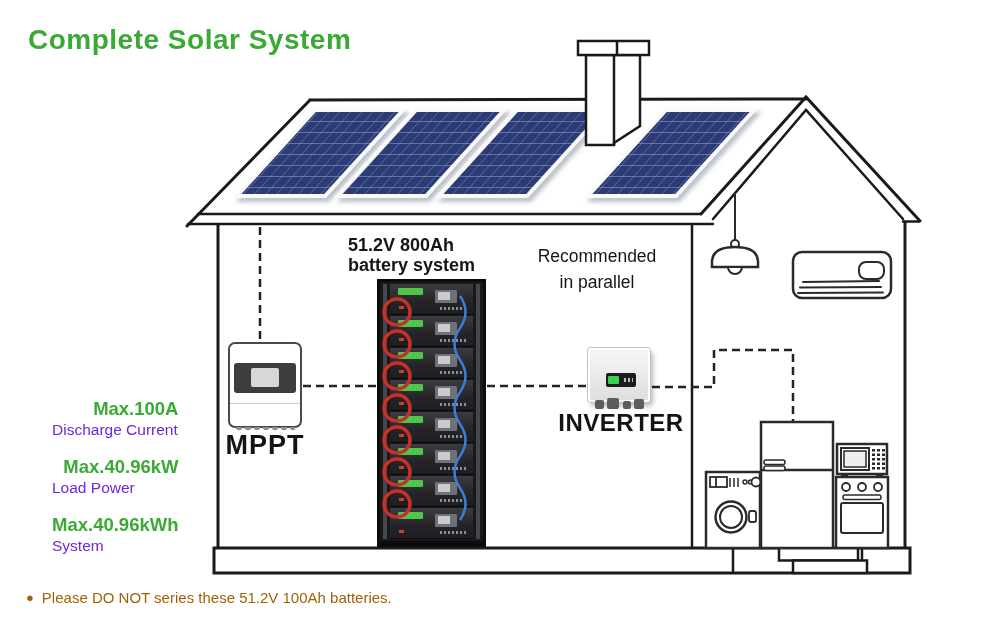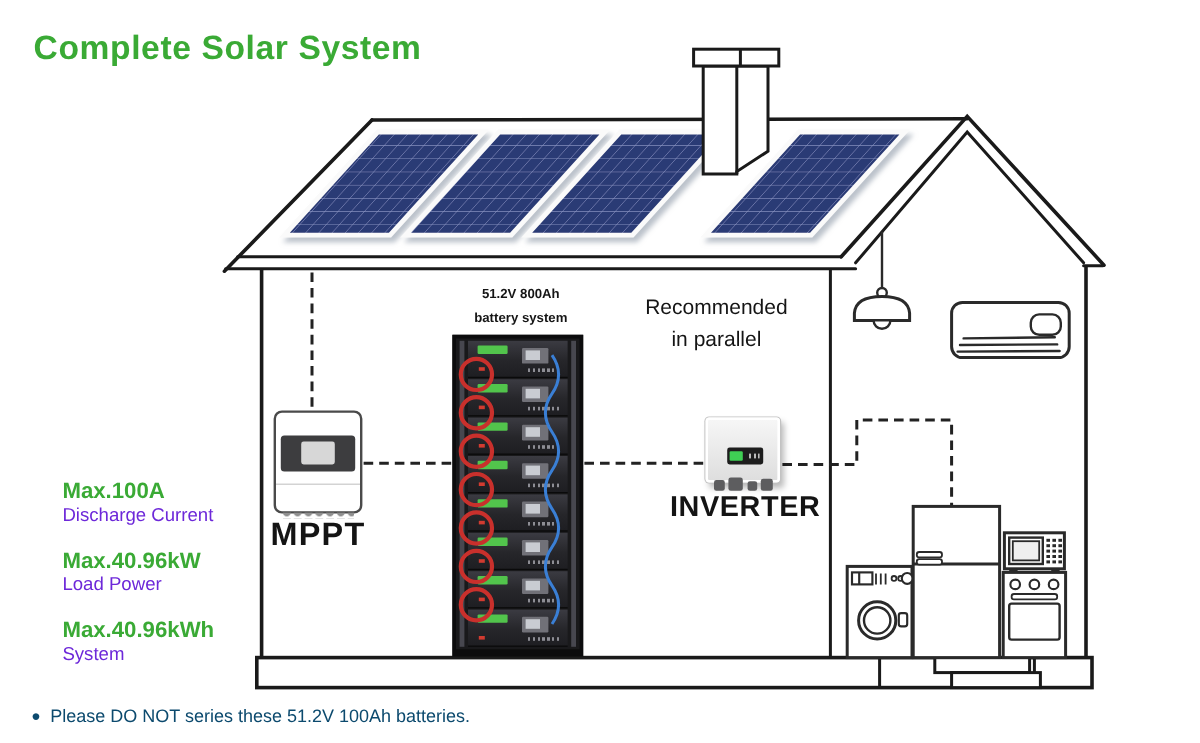--- a/index.html
+++ b/index.html
@@ -5,32 +5,32 @@
   html,body{margin:0;padding:0;background:#fff;}
   #stage{position:relative;width:1000px;height:619px;background:#ffffff;overflow:hidden;
          font-family:"Liberation Sans", sans-serif;color:#141414;}
   #lineart{position:absolute;left:0;top:0;}
 
   
   .page-title{position:absolute;left:28px;top:24px;font-size:28px;font-weight:bold;
               letter-spacing:.5px;color:#3aaa35;}
 
   
-  .battery-heading{position:absolute;left:348px;top:235px;width:172px;text-align:center;
-                   font-size:11px;font-weight:bold;line-height:20px;color:#151515;}
+  .battery-heading{position:absolute;left:348px;top:235px;width:172px;
+                   font-size:18px;font-weight:bold;line-height:20px;color:#151515;}
 
   
   .recommend{position:absolute;left:512px;top:243px;width:170px;text-align:center;
              font-size:17.5px;font-weight:normal;line-height:26px;color:#151515;}
   .recommend .count{color:#2db84d;font-size:29px;vertical-align:-3px;padding:0 2px;}
 
   
   .specs{position:absolute;left:52px;top:398px;}
   .spec{margin-bottom:17px;}
-  .spec .val{font-size:18.5px;font-weight:bold;color:#3aaa35;line-height:22px;}
+  .spec .val{font-size:18.5px;font-weight:bold;color:#3aaa35;line-height:22px;text-align:right;}
   .spec .lab{font-size:15.5px;color:#6d28d9;line-height:19px;}
 
   
   .mppt{position:absolute;left:228px;top:342px;width:74px;height:86px;background:#fff;
         border:2.5px solid #4a4a4a;border-radius:7px;box-sizing:border-box;}
   .mppt .band{position:absolute;left:4px;right:4px;top:19px;height:30px;background:#3d3d3f;border-radius:3px;}
   .mppt .lcd{position:absolute;left:50%;top:5px;width:28px;height:19px;margin-left:-14px;background:#d7d7d7;border-radius:2px;}
   .mppt .split{position:absolute;left:0;right:0;top:59px;border-top:1.5px solid #c9c9c9;}
   .mppt .feet{position:absolute;left:5px;bottom:-6px;width:60px;height:5px;
         background:radial-gradient(circle at 4px 0px,#8f8f8f 3px,transparent 3.6px);
@@ -62,21 +62,21 @@
               border-bottom:1.5px solid #0a0a0b;}
   .bat-module .chip{position:absolute;left:8px;top:4px;width:25px;height:7px;background:#52c44c;border-radius:1px;}
   .bat-module .disp{position:absolute;right:16px;top:6px;width:22px;height:13px;background:#717178;border-radius:1px;}
   .bat-module .disp::after{content:"";position:absolute;left:3px;top:2px;right:7px;bottom:3px;background:#c9ccd2;}
   .bat-module .led{position:absolute;left:9px;bottom:5px;width:5px;height:3px;background:#d23b30;}
   .bat-module .vents{position:absolute;right:5px;bottom:4px;width:28px;height:3px;
               background:repeating-linear-gradient(90deg,#8d8d94 0 2px,transparent 2px 4px);}
   .battery svg{position:absolute;left:0;top:0;pointer-events:none;}
 
   
-  .footnote{position:absolute;left:26px;top:589px;font-size:15px;color:#0c4a6e;}
+  .footnote{position:absolute;left:26px;top:589px;font-size:15px;color:#a16207;}
   .footnote .bullet{font-size:13px;margin-right:8px;vertical-align:1px;}
 </style>
 </head>
 <body>
 
 <div id="stage">
 
   <svg id="lineart" width="1000" height="619" viewBox="0 0 1000 619">
     <defs>
       <pattern id="cells" width="11" height="11" patternUnits="userSpaceOnUse" patternTransform="skewX(-42)">

